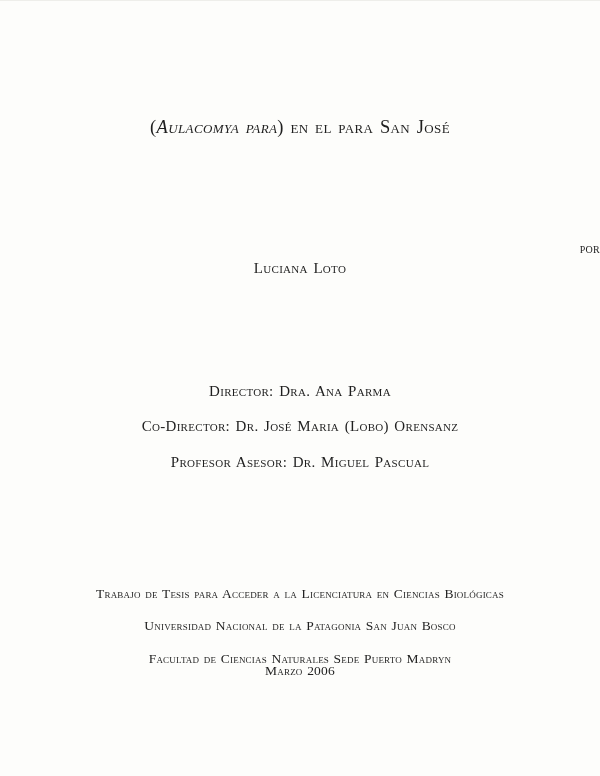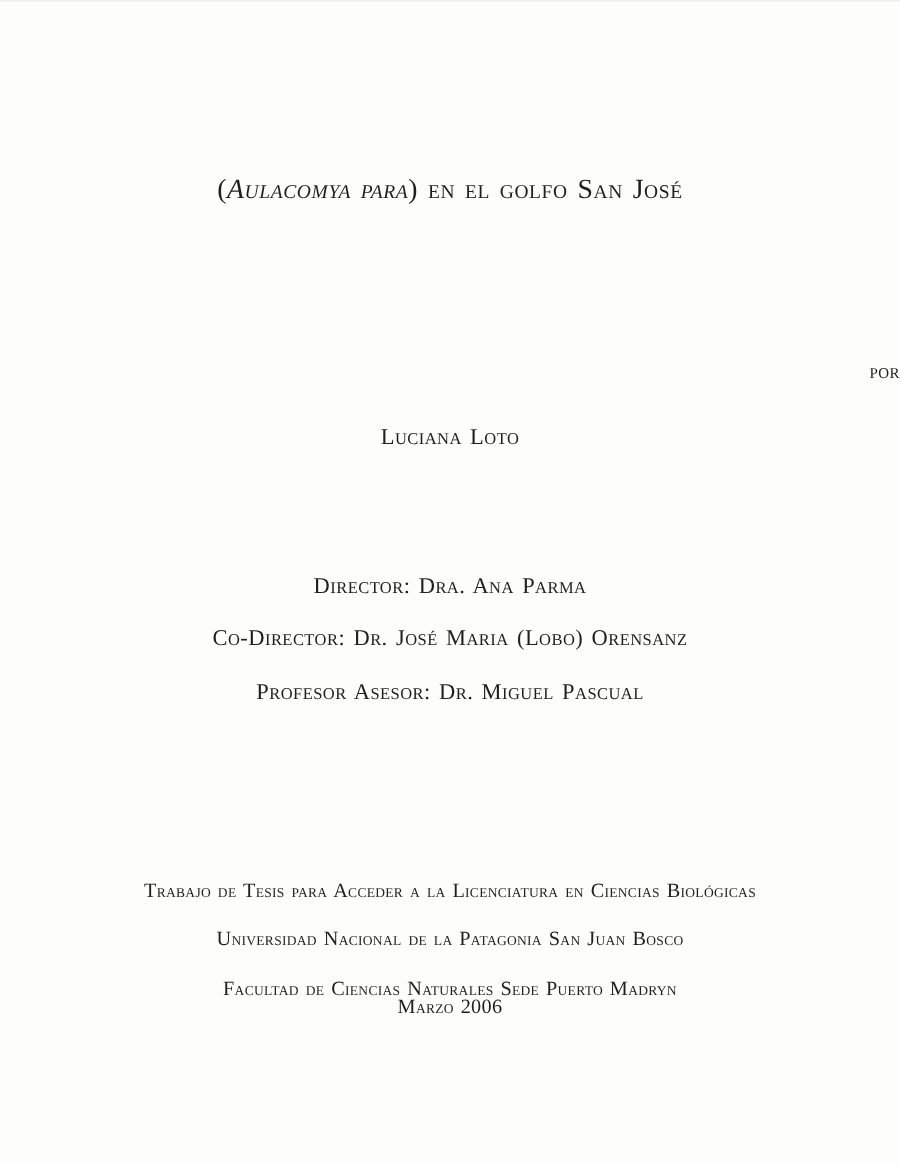--- a/index.html
+++ b/index.html
@@ -47,36 +47,36 @@
     letter-spacing: 0.2px;
     word-spacing: 1px;
   }
   .italic {
     font-style: italic;
   }
   #title-line-1 { top: 83px; }
   #title-line-2 { top: 117px; }
   #title-line-3 { top: 165px; }
   #byline       { top: 241px; font-size: 14px; text-align: right; }
-  #author       { top: 284px; }
+  #author       { top: 260px; }
   #credit-0     { top: 383px; }
   #credit-1     { top: 418px; }
   #credit-2     { top: 454px; }
   #footer-0     { top: 586px; }
   #footer-1     { top: 618px; }
   #footer-2     { top: 651px; }
   #footer-3     { top: 663px; }
 </style>
 </head>
 <body>
 
 <div class="page" style="background: rgb(253, 253, 251); color: rgb(31, 31, 31);">
 
 
-  <h1 class="line title" id="title-line-2"><span>(</span><span class="italic">Aulacomya para</span><span>) en el golfo San José</span></h1>
+  <h1 class="line title" id="title-line-2"><span>(</span><span class="italic">Aulacomya para</span><span>) en el para San José</span></h1>
 
 
   <div class="line mid" id="byline">por</div>
 
   <div class="line mid" id="author">Luciana Loto</div>
 
   <div class="line mid" id="credit-0">Director: Dra. Ana Parma</div>
 
   <div class="line mid" id="credit-1">Co-Director: Dr. José Maria (Lobo) Orensanz</div>
 

